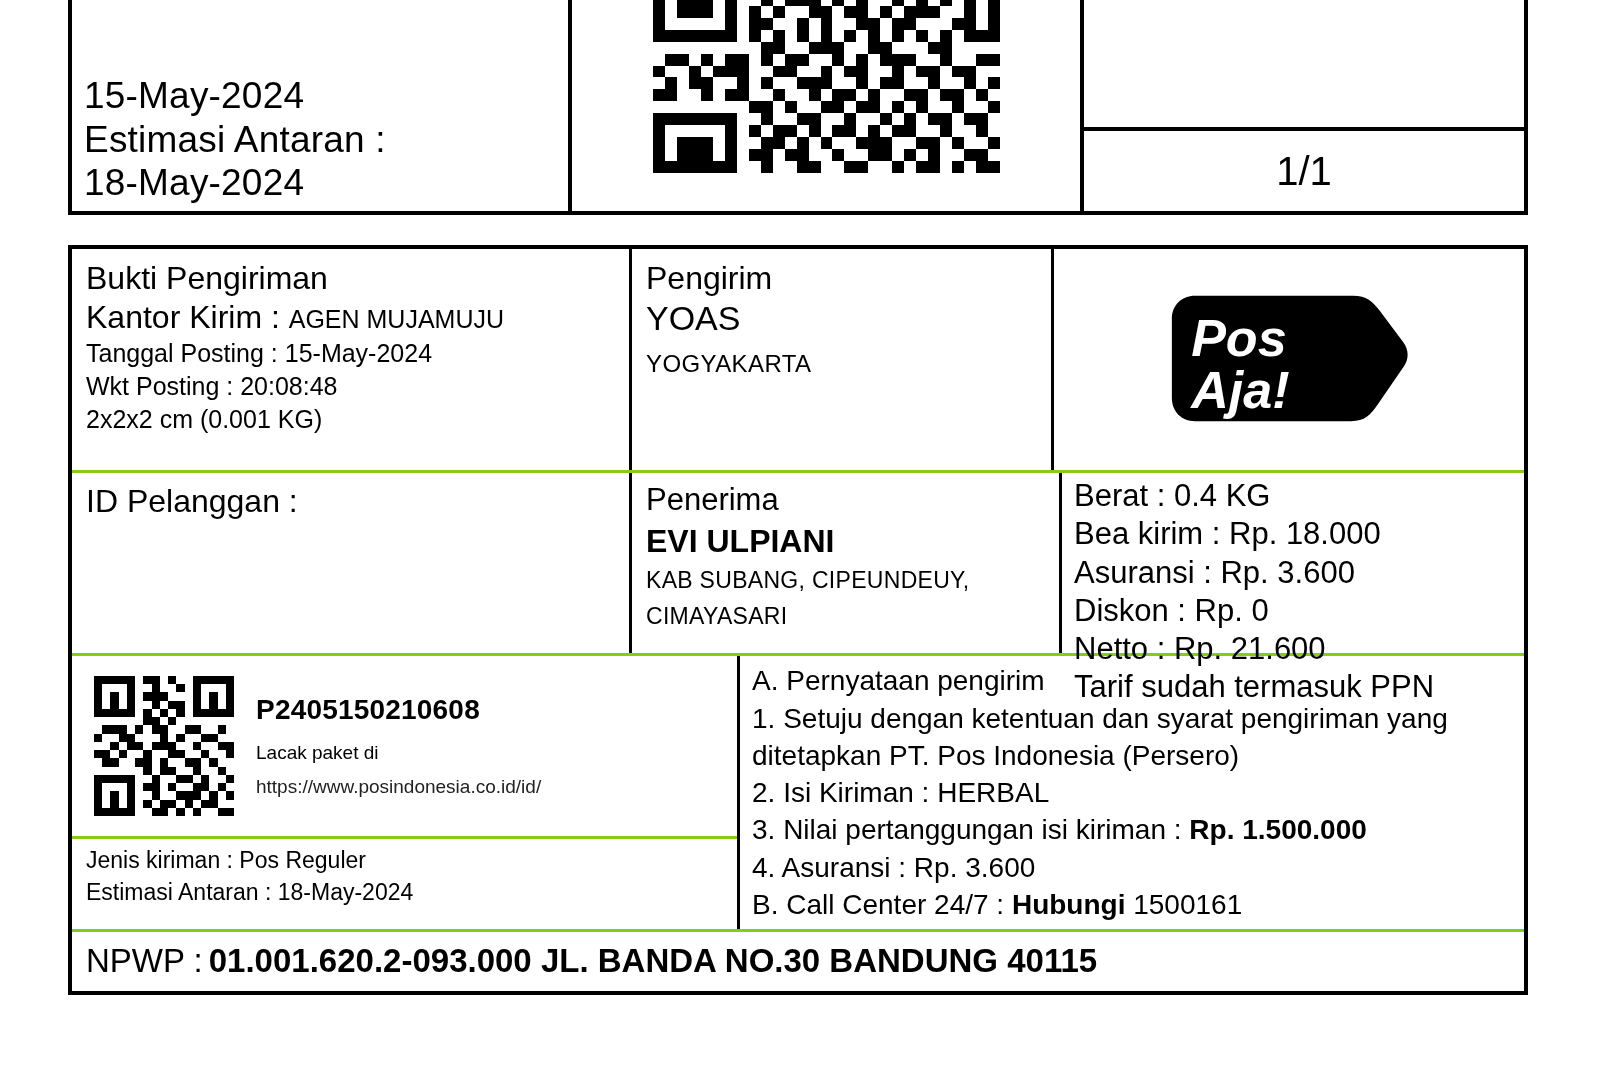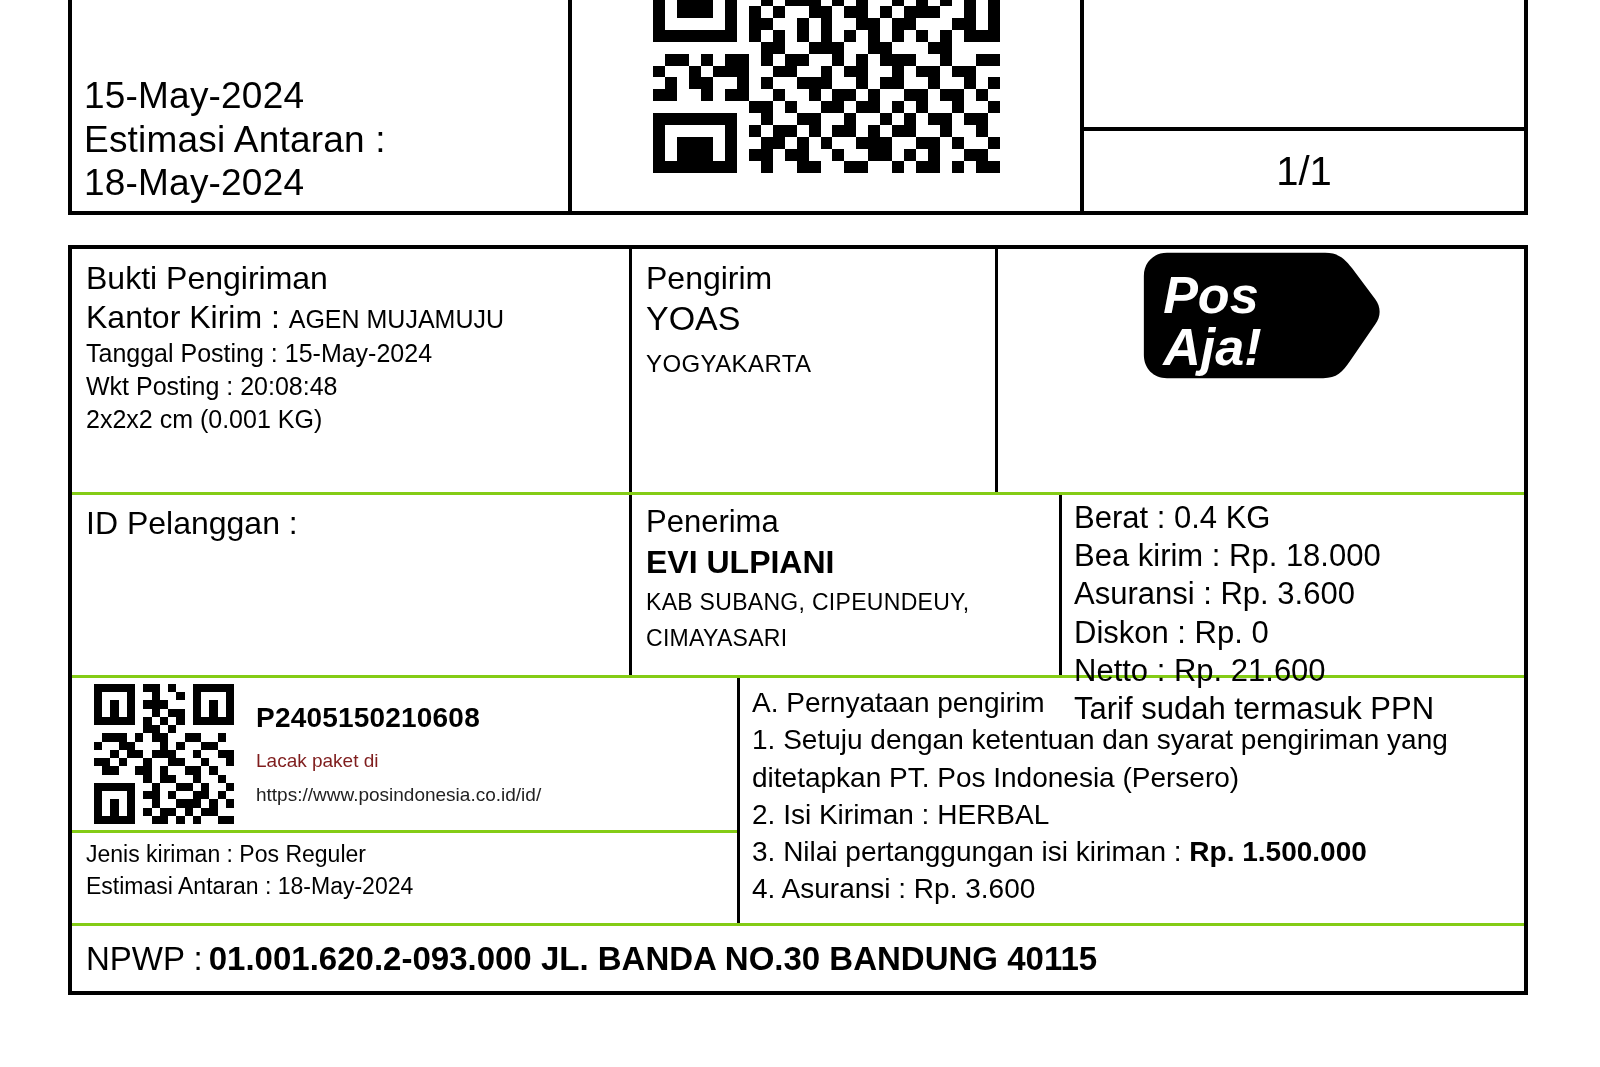--- a/index.html
+++ b/index.html
@@ -122,40 +122,41 @@
     line-height: 1.22;
   }
   .c-bukti .t-small {
     font-size: 25px;
     line-height: 1.32;
   }
   .c-bukti .lbl-lg { font-size: 32px; }
   .c-bukti .val-sm { font-size: 25px; }
 
   .c-pengirim {
-    width: 366px;
+    width: 422px;
     padding: 10px 14px;
   }
   .c-pengirim .hdr {
     font-size: 32px;
     line-height: 1.2;
   }
   .c-pengirim .name {
     font-size: 34px;
     line-height: 1.25;
   }
   .c-pengirim .city {
     font-size: 24px;
     margin-top: 10px;
     letter-spacing: 0.4px;
   }
 
   .c-logo {
     flex: 1;
     display: flex;
+    align-items: center;
     justify-content: center;
   }
   .posaja {
     width: 255px;
     height: 135px;
   }
 
   
   .c-idpel {
     width: 560px;
@@ -198,21 +199,21 @@
     padding-left: 22px;
   }
   .qr-info .resi {
     font-size: 28px;
     font-weight: bold;
     letter-spacing: 0.2px;
   }
   .qr-info .lacak {
     font-size: 19px;
     margin-top: 16px;
-    color: #7f1d1d;
+    color: #000000;
   }
   .qr-info .url {
     font-size: 19px;
     margin-top: 12px;
     color: #222;
   }
   .r3-left-bot {
     height: 78px;
     padding: 6px 14px;
     font-size: 23px;
@@ -598,20 +599,23 @@
 
       <div class="cell r3-right">
         <div>A. Pernyataan pengirim</div>
         <div>1. Setuju dengan ketentuan dan syarat pengiriman yang</div>
         <div>ditetapkan PT. Pos Indonesia (Persero)</div>
         <div>2. Isi Kiriman : HERBAL</div>
         <div>
           <span>3. Nilai pertanggungan isi kiriman : </span><b>Rp. 1.500.000</b>
         </div>
         <div>4. Asuransi : Rp. 3.600</div>
+        <div>
+          <span>B. Call Center 24/7 : </span><b>Hubungi</b><span> 1500161</span>
+        </div>
       </div>
     </div>
 
     <div class="npwp-row">
       <span class="lbl">NPWP :</span>
       <span class="val">01.001.620.2-093.000 JL. BANDA NO.30 BANDUNG 40115</span>
     </div>
   </div>
 </div>
 

